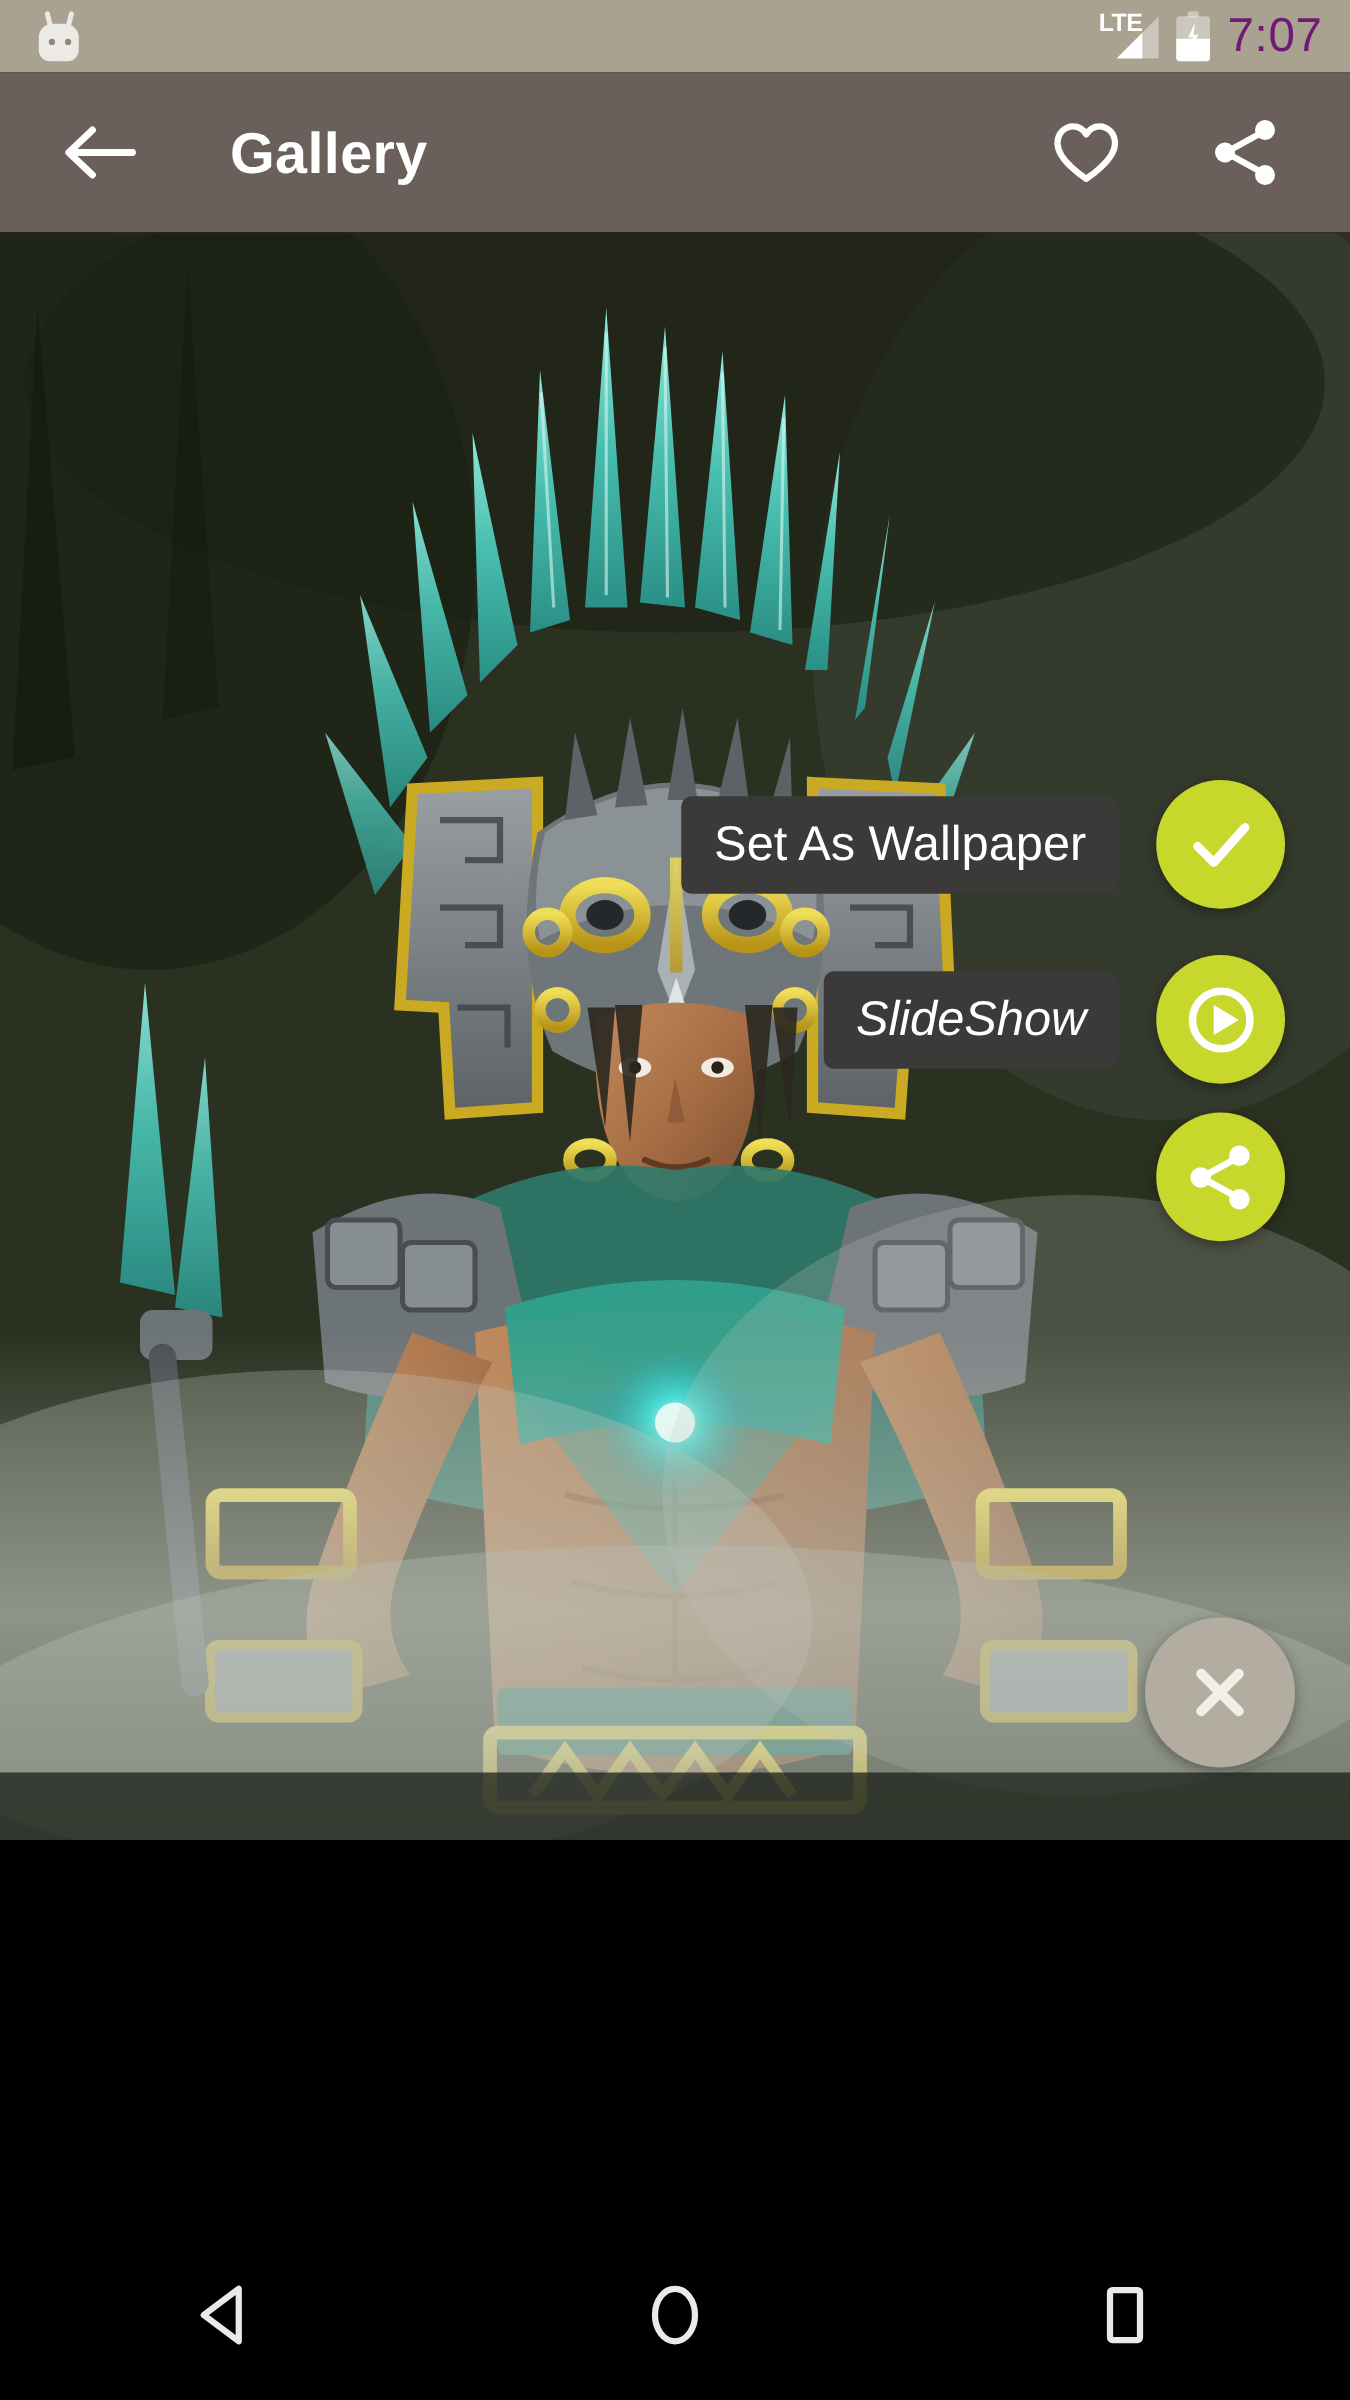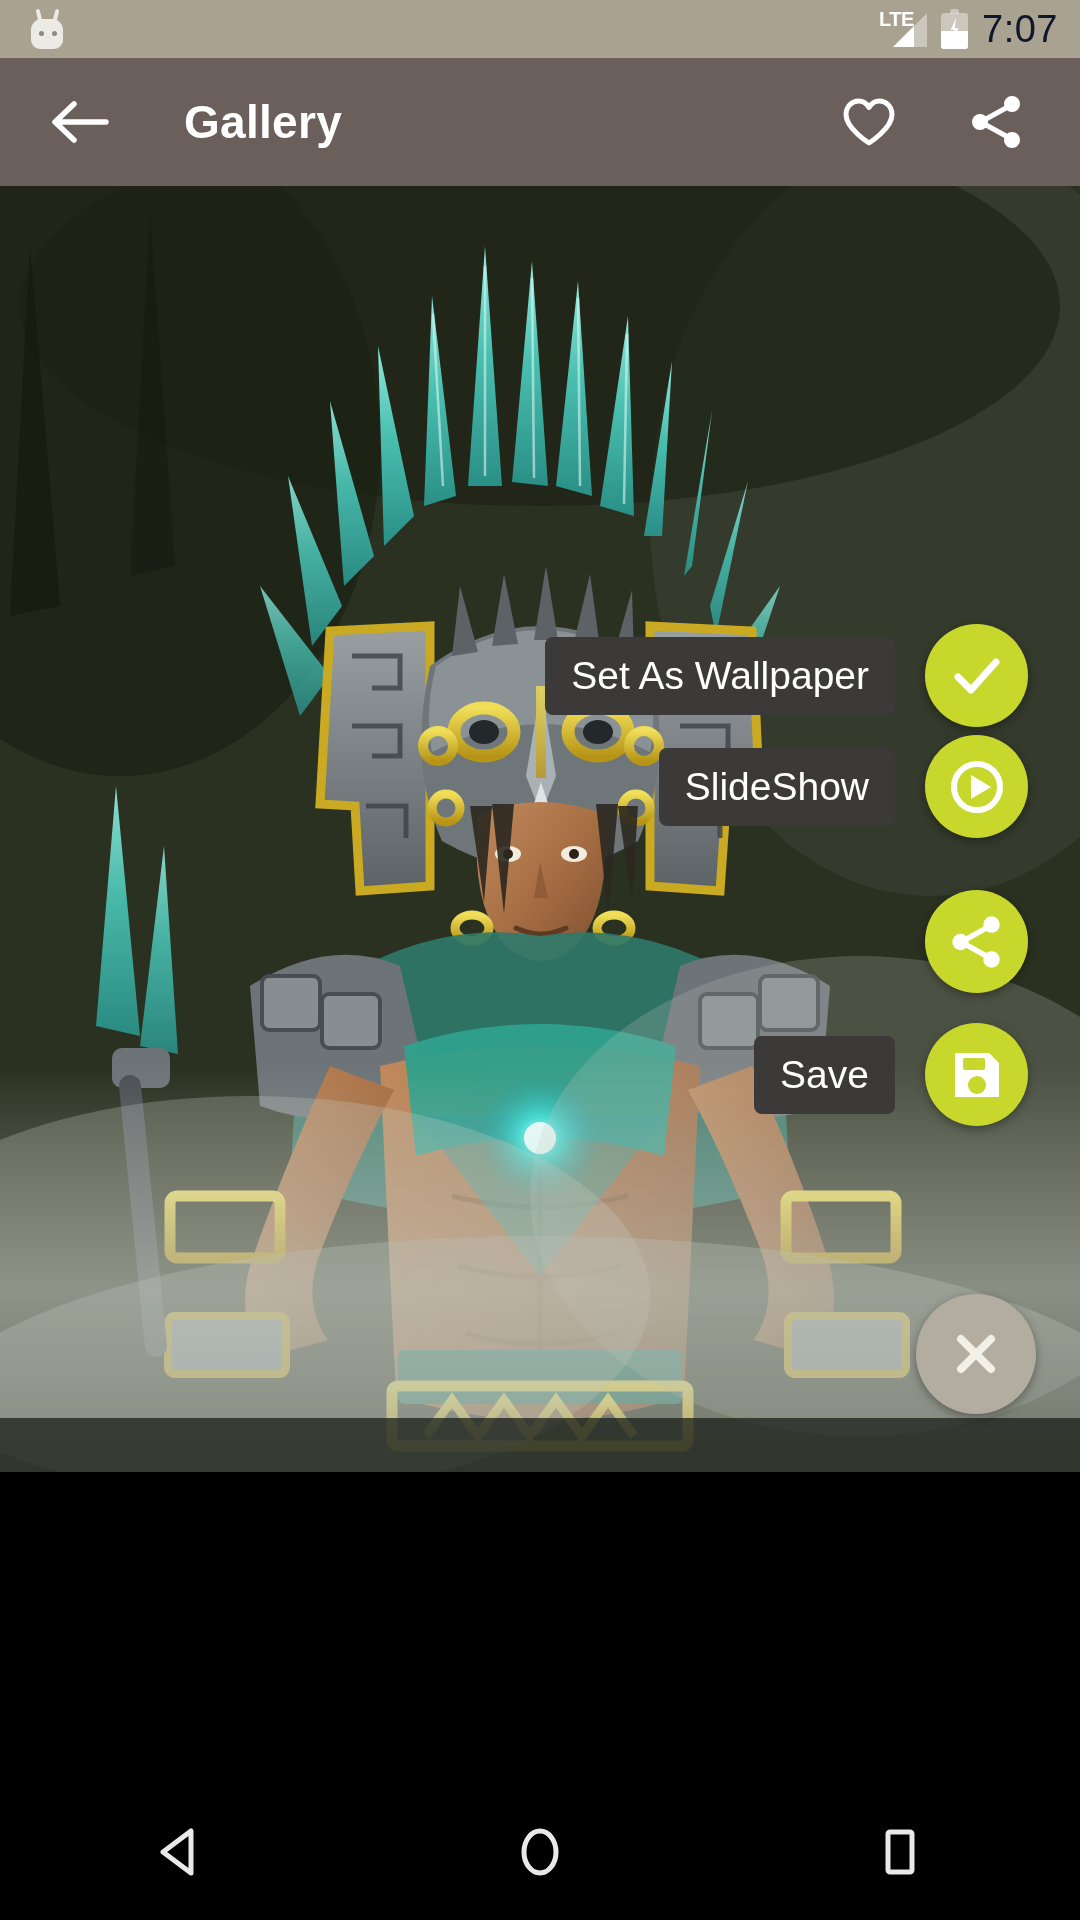--- a/index.html
+++ b/index.html
@@ -64,21 +64,21 @@
   }
   .batt .lvl {
     position:absolute; left:0; top:22px; width:27px; height:18px;
     border-radius:0 0 3px 3px; background:#ffffff;
   }
   .batt .bolt {
     position:absolute; left:7px; top:9px; width:13px; height:23px;
     background:#ffffff;
     clip-path:polygon(62% 0, 20% 52%, 48% 52%, 33% 100%, 82% 43%, 52% 43%);
   }
-  .clock { font-size:38px; color:#0f172a; font-weight:400; letter-spacing:0.5px; }
+  .clock { font-size:38px; color:#701a75; font-weight:400; letter-spacing:0.5px; }
 
   
   .toolbar {
     position:absolute; top:58px; left:0; width:1080px; height:128px;
     background:#6b5f5c;
     display:flex; align-items:center; padding:0 52px 0 44px;
   }
   .tb-back { width:70px; height:70px; position:relative; cursor:pointer; flex:0 0 auto; }
   .tb-back svg { position:absolute; left:0; top:0; }
   .tb-title {
@@ -389,51 +389,41 @@
 
     <div class="fabrow" style="top:438px;">
       <div class="fab-label">Set As Wallpaper</div>
       <div class="fab">
         <svg width="60" height="60" viewBox="0 0 60 60">
           <path d="M11 31 L24 44 L49 16" fill="none" stroke="#ffffff" stroke-width="7" stroke-linecap="round" stroke-linejoin="round"></path>
         </svg>
       </div>
     </div>
 
-    <div class="fabrow" style="top:549px;">
+    <div class="fabrow" style="top:578px;font-style:italic;">
       <div class="fab-label">SlideShow</div>
       <div class="fab">
         <svg width="62" height="62" viewBox="0 0 62 62">
           <circle cx="31" cy="31" r="23" fill="none" stroke="#ffffff" stroke-width="6"></circle>
           <path d="M25 19 L45 31 L25 43 Z" fill="#ffffff"></path>
         </svg>
       </div>
     </div>
 
     <div class="fabrow" style="top:704px;">
       <div class="fab">
         <svg width="60" height="60" viewBox="0 0 62 62">
           <circle cx="46" cy="13" r="8.5" fill="#ffffff"></circle>
           <circle cx="14" cy="31" r="8.5" fill="#ffffff"></circle>
           <circle cx="46" cy="49" r="8.5" fill="#ffffff"></circle>
           <path d="M40 17 L20 28 M20 34 L40 45" stroke="#ffffff" stroke-width="5.5" stroke-linecap="round"></path>
         </svg>
       </div>
     </div>
 
-    <div class="fabrow" style="top:837px;">
-      <div class="fab-label">Save</div>
-      <div class="fab">
-        <svg width="56" height="56" viewBox="0 0 56 56">
-          <path d="M6 6 H40 L50 16 V50 H6 Z" fill="#ffffff"></path>
-          <rect x="14" y="11" width="22" height="12" rx="2" fill="#c8d72c"></rect>
-          <circle cx="28" cy="38" r="9" fill="#c8d72c"></circle>
-        </svg>
-      </div>
-    </div>
 
 
     <div class="fabrow" style="top:1108px; right:44px;">
       <div class="fab close">
         <svg width="58" height="58" viewBox="0 0 58 58">
           <path d="M14 14 L44 44 M44 14 L14 44" stroke="#f2efe6" stroke-width="8" stroke-linecap="round"></path>
         </svg>
       </div>
     </div>
 

